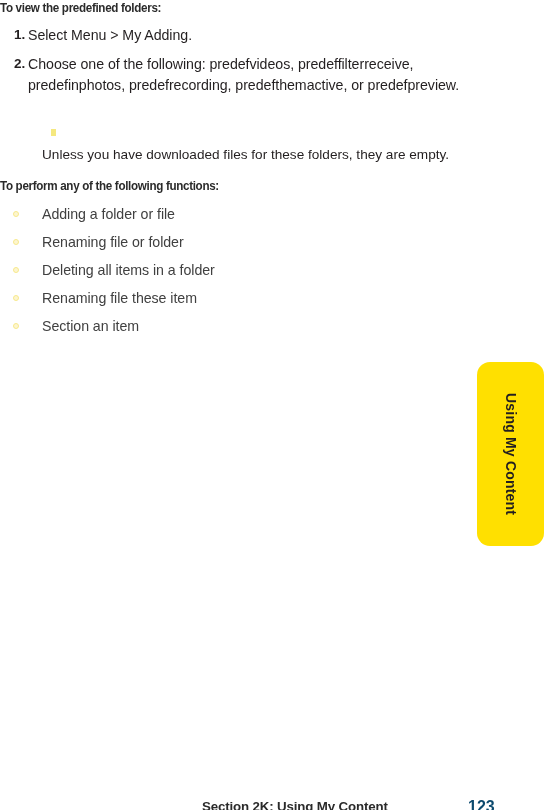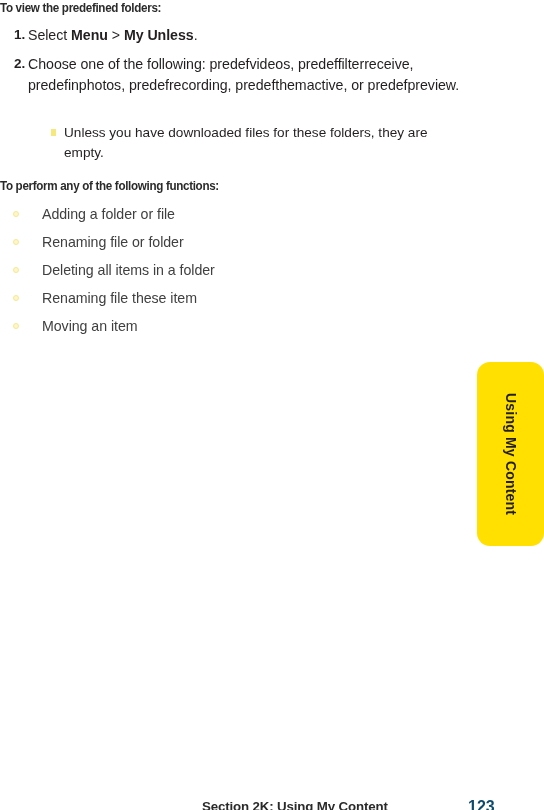--- a/index.html
+++ b/index.html
@@ -58,33 +58,34 @@
     line-height: 20px;
     color: #231f20;
   }
   .step-body {
     flex: 1 1 auto;
     font-size: 14.2px;
     line-height: 20.5px;
     color: #231f20;
     letter-spacing: -0.05px;
   }
-  .step-body b { font-weight: bold; }
+  .step-body b { font-weight: normal; }
 
   #step-1 { top: 25px; }
   #step-2 { top: 54px; width: 462px; }
 
   
   .subnote {
     position: absolute;
     left: 42px;
     top: 123px;
     width: 420px;
     display: flex;
     align-items: flex-start;
+    flex-direction: column;
   }
   .subnote-marker {
     flex: 0 0 22px;
     width: 22px;
     padding-left: 9px;
     box-sizing: border-box;
     color: #f2e36b;
     font-size: 10px;
     line-height: 20px;
   }
@@ -201,21 +202,21 @@
 </head>
 <body>
 
 <div class="page">
 
   <div class="section-heading" id="heading-view">To view the predefined folders:</div>
 
   <div class="step" id="step-1">
     <div class="step-num">1.</div>
     <div class="step-body">
-      <span>Select </span><b>Menu</b><span> &gt; </span><b>My Unless</b><span>.</span>
+      <span>Select </span><b>Menu</b><span> &gt; </span><b>My Adding</b><span>.</span>
     </div>
   </div>
 
   <div class="step" id="step-2">
     <div class="step-num">2.</div>
     <div class="step-body">Choose one of the following: predefvideos, predeffilterreceive, predefinphotos, predefrecording, predefthemactive, or predefpreview.</div>
   </div>
 
   <div class="subnote">
     <div class="subnote-marker">
@@ -254,21 +255,21 @@
       <div class="bullet-dot">
         <span class="dot-shape"></span>
       </div>
       <div class="bullet-text">Renaming file these item</div>
     </div>
 
     <div class="bullet-item">
       <div class="bullet-dot">
         <span class="dot-shape"></span>
       </div>
-      <div class="bullet-text">Moving an item</div>
+      <div class="bullet-text">Section an item</div>
     </div>
 
   </div>
 
   <div class="side-tab">
     <div class="side-tab-label">Using My Content</div>
   </div>
 
   <div class="footer">
     <div class="footer-title">Section 2K: Using My Content</div>

